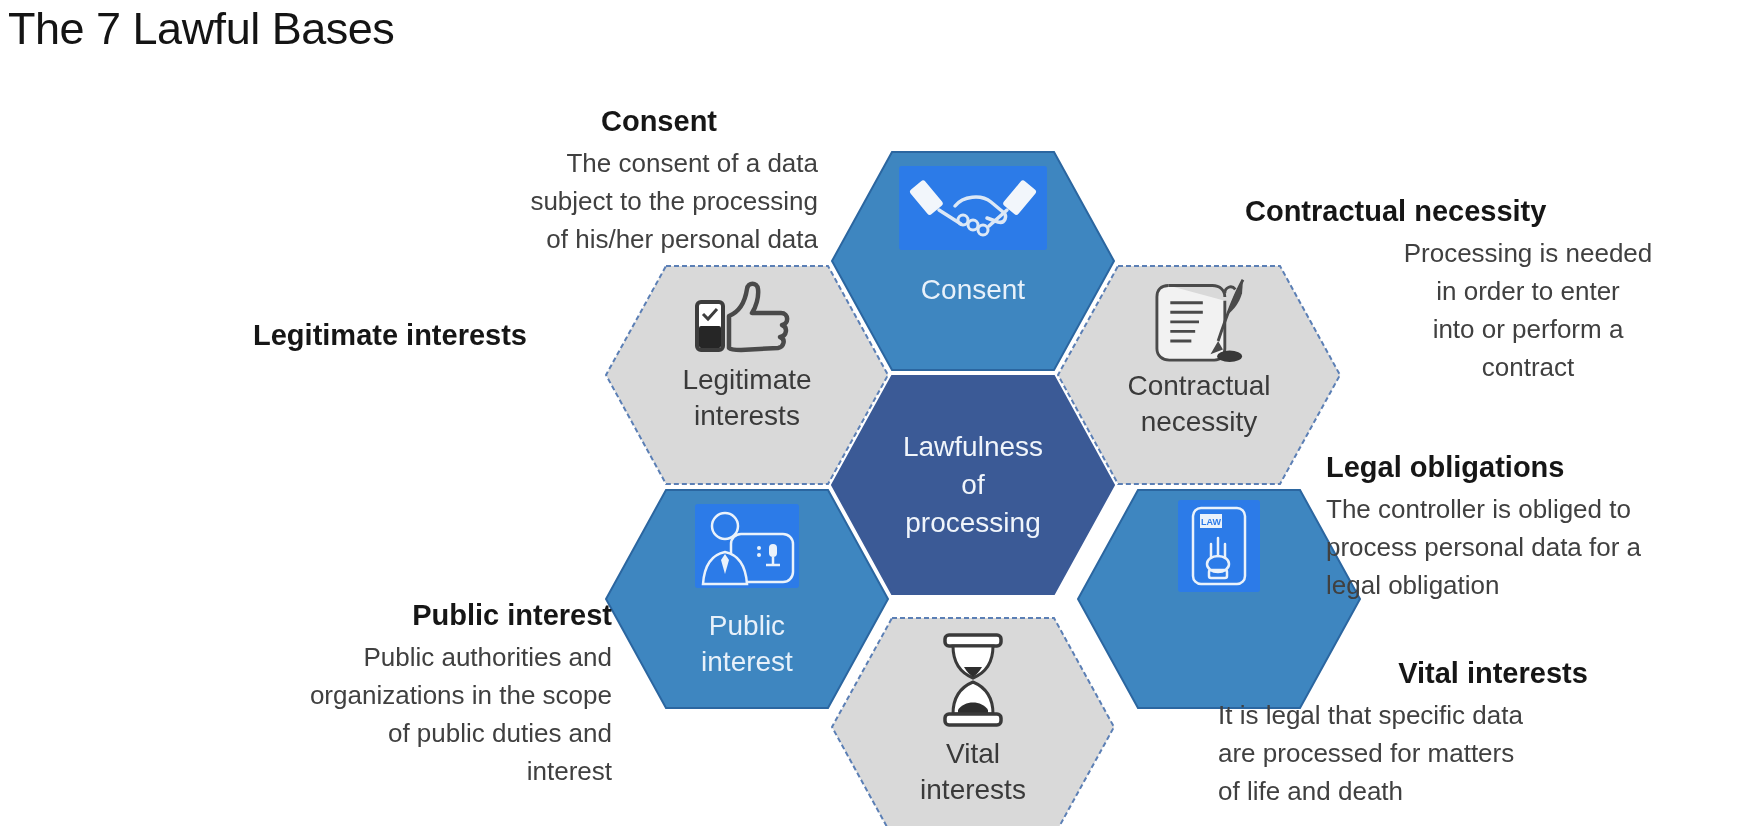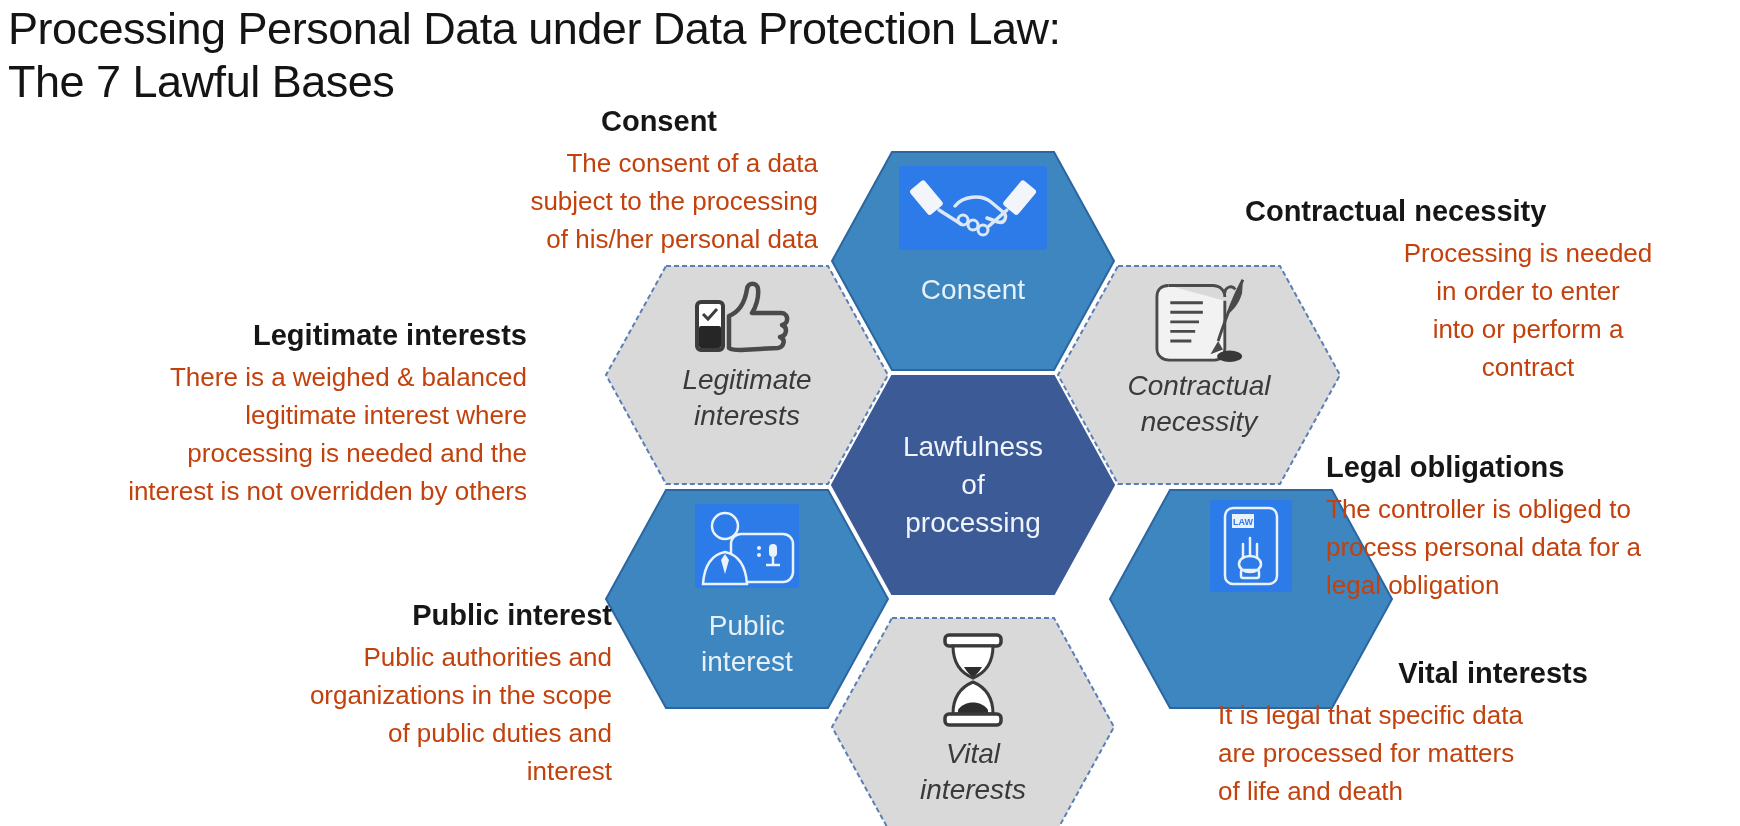--- a/index.html
+++ b/index.html
@@ -9,47 +9,46 @@
   }
   
   .title{position:absolute;left:8px;top:2px;font-size:45px;line-height:53px;color:#141414;letter-spacing:-0.5px;}
   
   .hex{position:absolute;width:286px;height:222px;}
   .hex svg.hexbg{position:absolute;left:0;top:0;width:100%;height:100%;}
   .hex .content{position:absolute;left:0;top:0;width:100%;height:100%;
     display:flex;flex-direction:column;align-items:center;}
   .hex-label{font-size:28px;line-height:36px;text-align:center;white-space:pre-line;}
   .hex.blue  .hex-label{color:#e8f1fa;}
-  .hex.gray  .hex-label{color:#3a3a3a;font-style:italic;}
+  .hex.gray  .hex-label{color:#3a3a3a;}
   .hex.dark  .hex-label{color:#f0f5fb;}
   .hex.dark .content{justify-content:center;}
   .iconpanel{border-radius:2px;}
   
   .ann{position:absolute;}
   .ann-h{font-size:29px;font-weight:bold;color:#161616;line-height:34px;margin-bottom:6px;}
-  .ann-b{font-size:26px;color:#c2410c;line-height:38px;white-space:pre-line;}
+  .ann-b{font-size:26px;color:#404040;line-height:38px;white-space:pre-line;}
   .ann.right-align .ann-h,.ann.right-align .ann-b{text-align:right;}
   #ann-consent{left:330px;top:104px;width:488px;}
   #ann-consent .ann-h{text-align:center;padding-left:170px;}
   #ann-consent .ann-b{text-align:right;}
   #ann-contractual{left:1245px;top:194px;width:480px;}
   #ann-contractual .ann-b{padding-left:86px;text-align:center;}
   #ann-legitimate{left:0px;top:318px;width:527px;}
   #ann-legal{left:1326px;top:450px;width:420px;}
   #ann-public{left:130px;top:598px;width:482px;}
   #ann-vital{left:1218px;top:656px;width:420px;}
   #ann-vital .ann-h{text-align:center;padding-left:130px;}
 </style>
 </head>
 <body>
 
 <div id="stage">
 
   <div class="title">
-    <div>Processing Personal Data under Data Protection Law:</div>
     <div>The 7 Lawful Bases</div>
   </div>
 
   <div class="hex blue" style="left:830px;top:150px;">
     <svg class="hexbg" viewBox="0 0 286 222">
       <polygon points="62,2 224,2 284,111 224,220 62,220 2,111" fill="#3E86C0" stroke="#2B66A0" stroke-width="2"></polygon>
     </svg>
     <div class="content">
       <svg class="iconpanel" width="148" height="84" viewBox="0 0 148 84" style="margin-top:16px;">
         <rect x="0" y="0" width="148" height="84" rx="2" fill="#2C7BE8"></rect>
@@ -125,21 +124,21 @@
         <rect x="74" y="40" width="8" height="13" rx="4" fill="#eaf2fb"></rect>
         <path d="M78,53 v8 M71,61 h14" stroke="#eaf2fb" stroke-width="2.5" fill="none"></path>
         <circle cx="64" cy="44" r="2" fill="#eaf2fb"></circle>
         <circle cx="64" cy="51" r="2" fill="#eaf2fb"></circle>
       </svg>
       <div class="hex-label" style="margin-top:20px;text-align:center;">Public
 interest</div>
     </div>
   </div>
 
-  <div class="hex blue" style="left:1108px;top:488px;">
+  <div class="hex blue" style="left:1076px;top:488px;">
     <svg class="hexbg" viewBox="0 0 286 222">
       <polygon points="62,2 224,2 284,111 224,220 62,220 2,111" fill="#3E86C0" stroke="#2B66A0" stroke-width="2"></polygon>
     </svg>
     <div class="content">
       <svg class="iconpanel" width="82" height="92" viewBox="0 0 82 92" style="margin-top:12px;">
         <rect x="0" y="0" width="82" height="92" rx="2" fill="#2C7BE8"></rect>
         <rect x="15" y="8" width="52" height="76" rx="8" fill="none" stroke="#eaf2fb" stroke-width="2.5"></rect>
         <rect x="22" y="14" width="22" height="14" fill="#eaf2fb"></rect>
         <text x="33" y="25" font-size="9" font-weight="bold" fill="#2C7BE8" text-anchor="middle">LAW</text>
         <path d="M33,58 v-14 M40,56 v-18 M47,58 v-14" stroke="#eaf2fb" stroke-width="2.5" fill="none" stroke-linecap="round"></path>
@@ -177,24 +176,20 @@
   <div class="ann" id="ann-contractual">
     <div class="ann-h">Contractual necessity</div>
     <div class="ann-b">Processing is needed
 in order to enter
 into or perform a
 contract</div>
   </div>
 
   <div class="ann right-align" id="ann-legitimate">
     <div class="ann-h">Legitimate interests</div>
-    <div class="ann-b">There is a weighed &amp; balanced
-legitimate interest where
-processing is needed and the
-interest is not overridden by others</div>
   </div>
 
   <div class="ann" id="ann-legal">
     <div class="ann-h">Legal obligations</div>
     <div class="ann-b">The controller is obliged to
 process personal data for a
 legal obligation</div>
   </div>
 
   <div class="ann right-align" id="ann-public">

